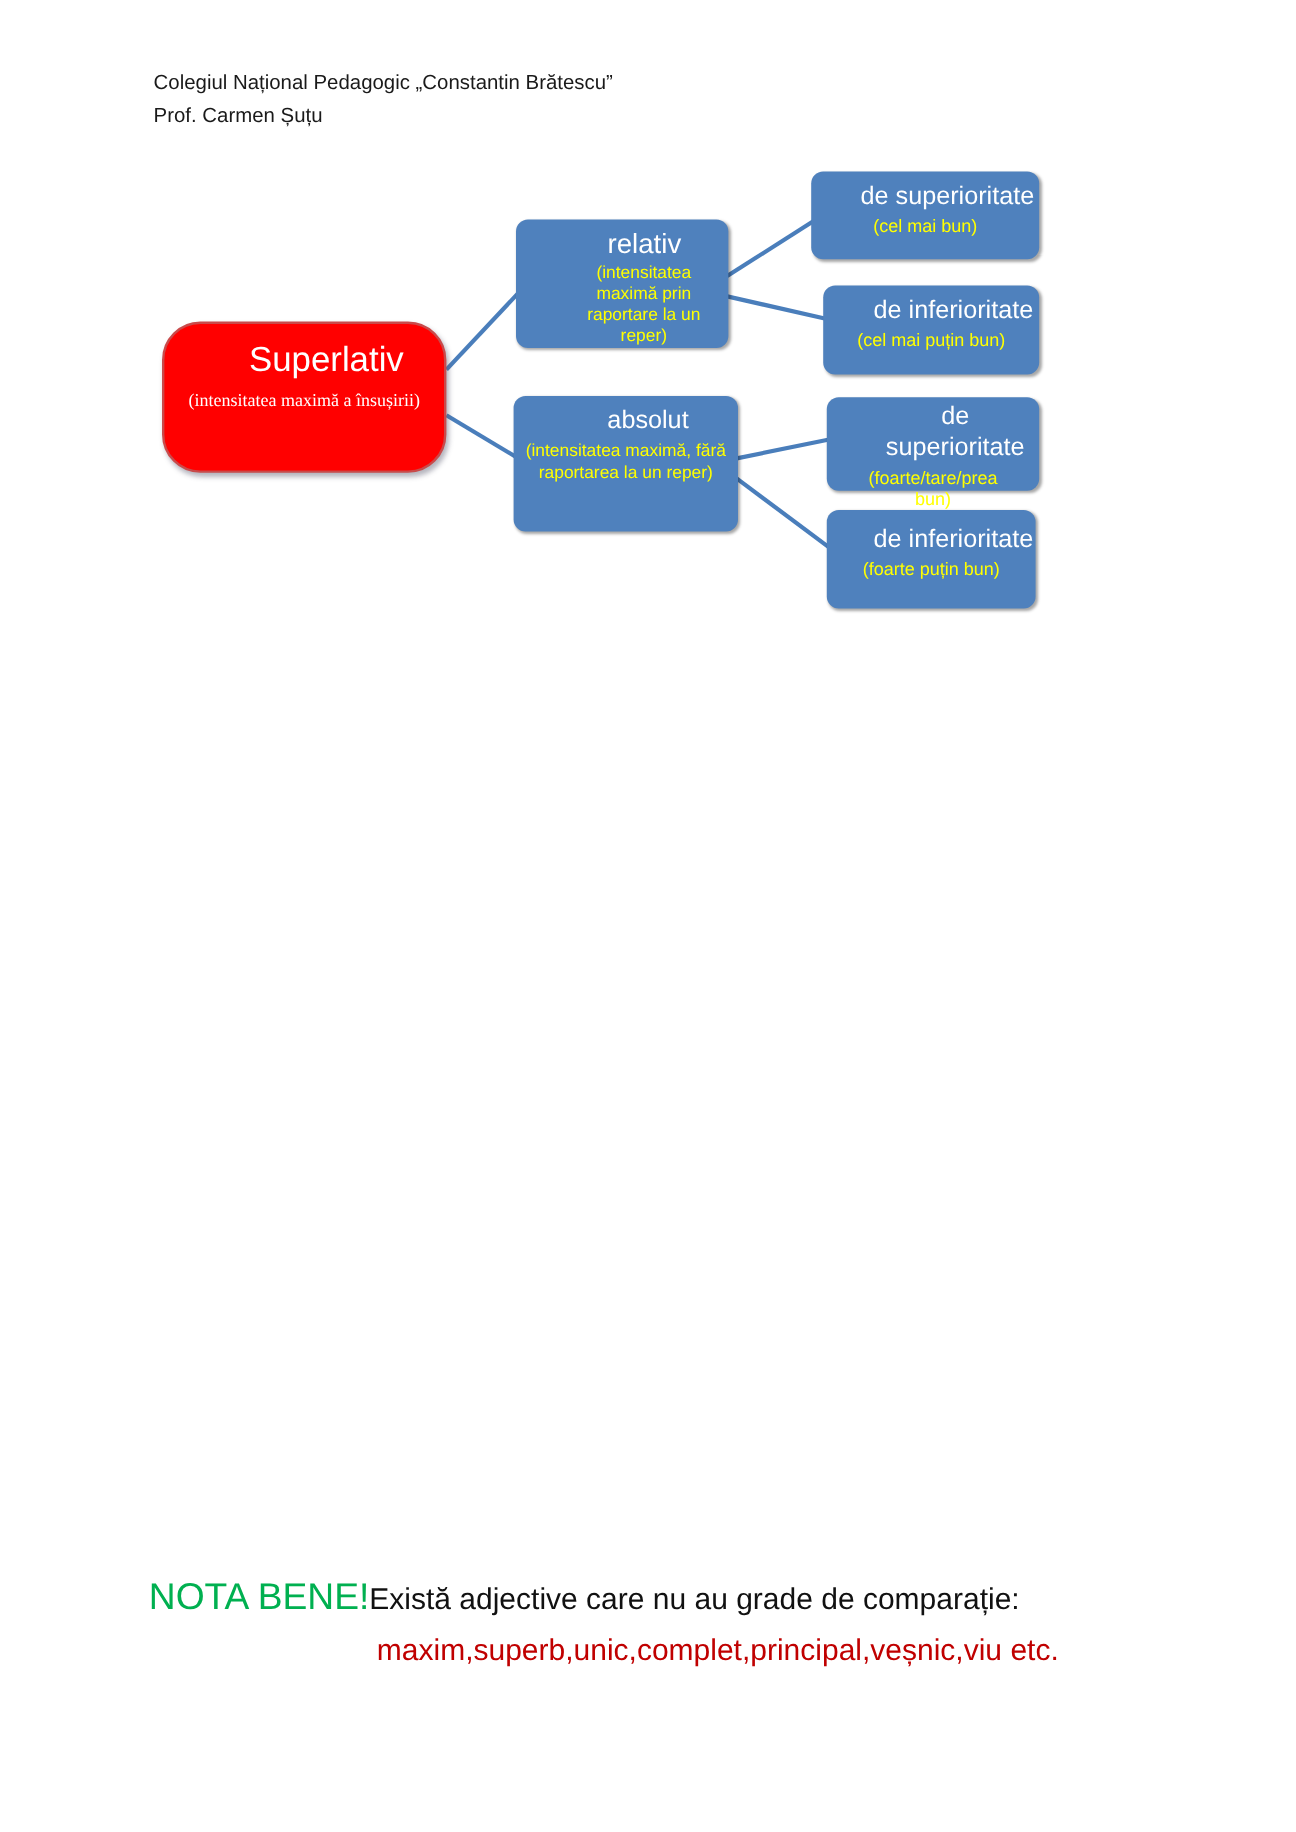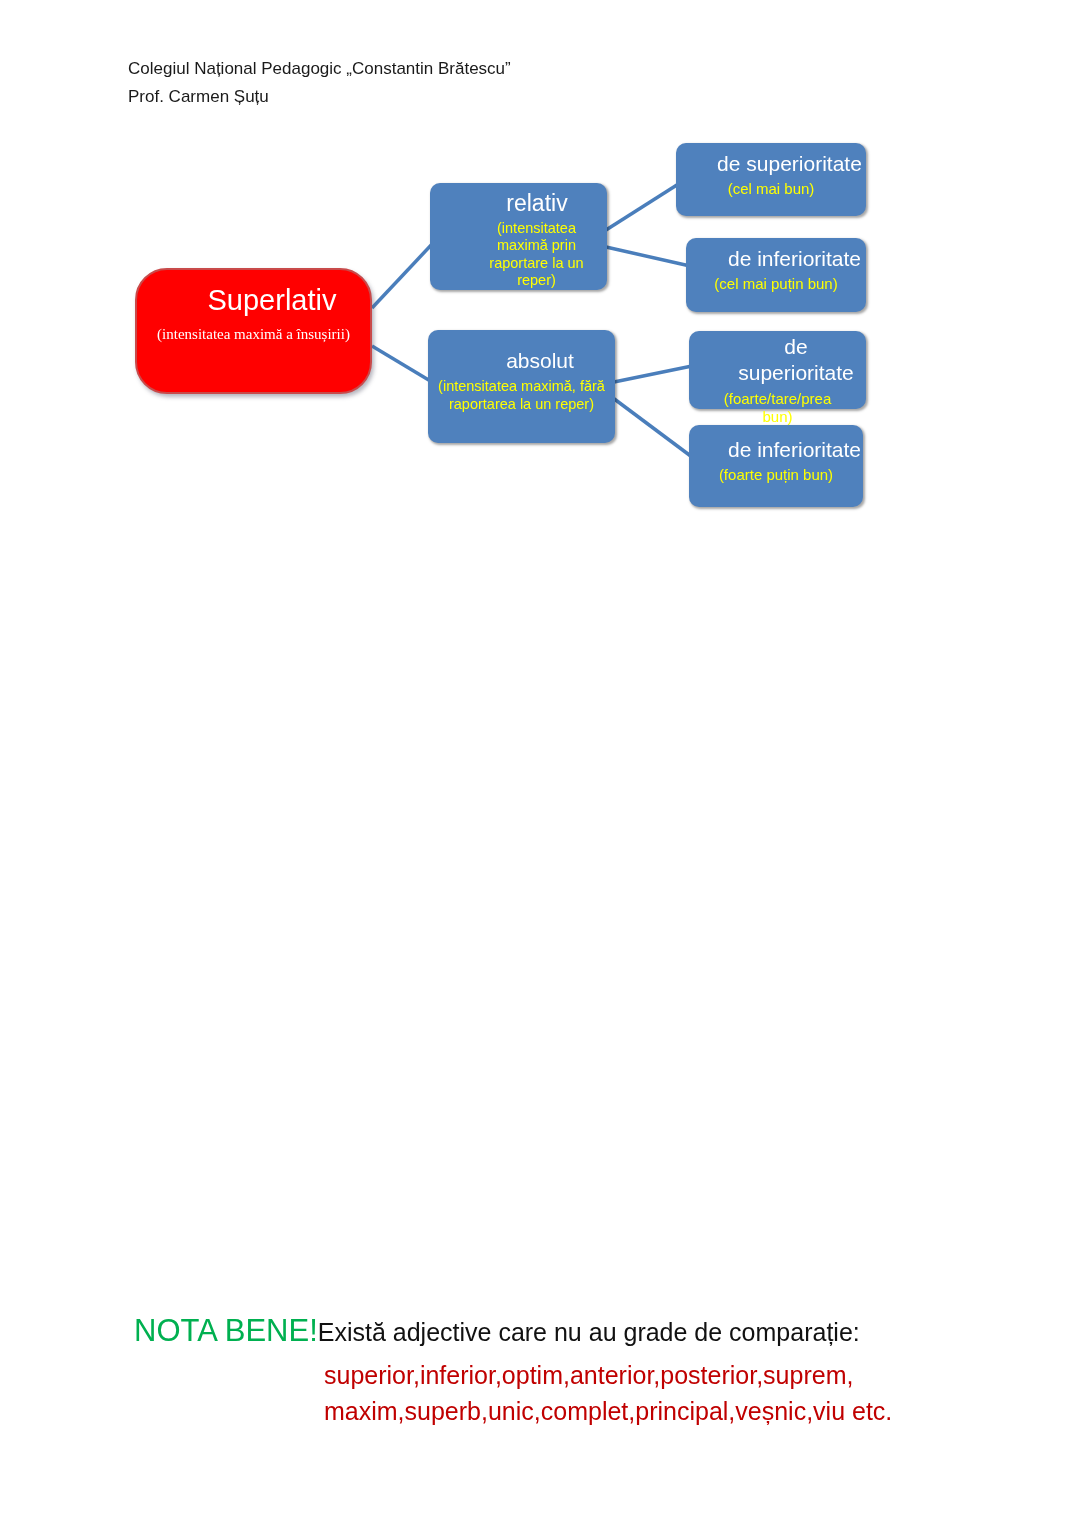--- a/index.html
+++ b/index.html
@@ -44,21 +44,21 @@
   .node-sub   { color:var(--subtitle-yellow, #FFFF00); font-size:15px; line-height:1.2; }
 
   #node-root { left:135px; top:268px; width:237px; height:126px; padding-top:12px; }
   #node-root .node-title { font-size:29px; }
   #node-root .node-sub   { color:#ffffff; font-size:15px; margin-top:7px; padding:0 12px;font-family:Liberation Serif, serif; }
 
   #node-relativ { left:430px; top:183px; width:177px; height:107px; padding-top:6px;text-align:center; }
   #node-relativ .node-title { font-size:23px; }
   #node-relativ .node-sub   { margin-top:2px; padding:0 8px; font-size:14.5px;margin-left:36px; }
 
-  #node-absolut { left:428px; top:330px; width:187px; height:113px; padding-top:18px; }
+  #node-absolut { left:428px; top:330px; width:187px; height:113px; padding-top:8px; }
   #node-absolut .node-title { font-size:21px; }
   #node-absolut .node-sub   { margin-top:4px; padding:0 10px; font-size:14.5px;text-align:center; }
 
   .leaf .node-title { font-size:21px; }
   .leaf .node-sub   { font-size:15px; margin-top:3px; padding:0 8px; }
 
   #node-rel-sup { left:676px; top:143px; width:190px; height:73px; padding-top:8px; }
   #node-rel-inf { left:686px; top:238px; width:180px; height:74px; padding-top:8px; }
   #node-abs-sup { left:689px; top:331px; width:177px; height:78px; padding-top:3px; }
   #node-abs-sup .node-sub { padding:0 20px; }
@@ -69,21 +69,21 @@
     position:absolute;
     left:0; top:0;
     pointer-events:none;
   }
   .connectors line {
     stroke:var(--connector-blue, #4A7EBB);
     stroke-width:3.5;
   }
 
   
-  .note { position:absolute; left:134px; top:1313px; width:880px; }
+  .note { position:absolute; left:124px; top:1313px; width:880px; }
   .note-label { color:var(--nota-green, #00B050); font-size:31px; }
   .note-intro { color:#111111; font-size:25px; }
   .note-examples {
     margin-left:190px;
     margin-top:8px;
     color:var(--examples-red, #C00000);
     font-size:25px;
     line-height:36px;
   }
 </style>
@@ -139,18 +139,17 @@
   <div class="node blue leaf" id="node-abs-inf">
     <div class="node-title">de inferioritate</div>
     <div class="node-sub">(foarte puțin bun)</div>
   </div>
 
   <div class="note">
     <p class="note-first-line">
       <span class="note-label">NOTA BENE!</span><span class="note-intro">Există adjective care nu au grade de comparație:</span>
     </p>
     <div class="note-examples">
-      <div>superior,inferior,optim,anterior,posterior,suprem,</div>
       <div>maxim,superb,unic,complet,principal,veșnic,viu etc.</div>
     </div>
   </div>
 
 </div>
 
 </body></html>

